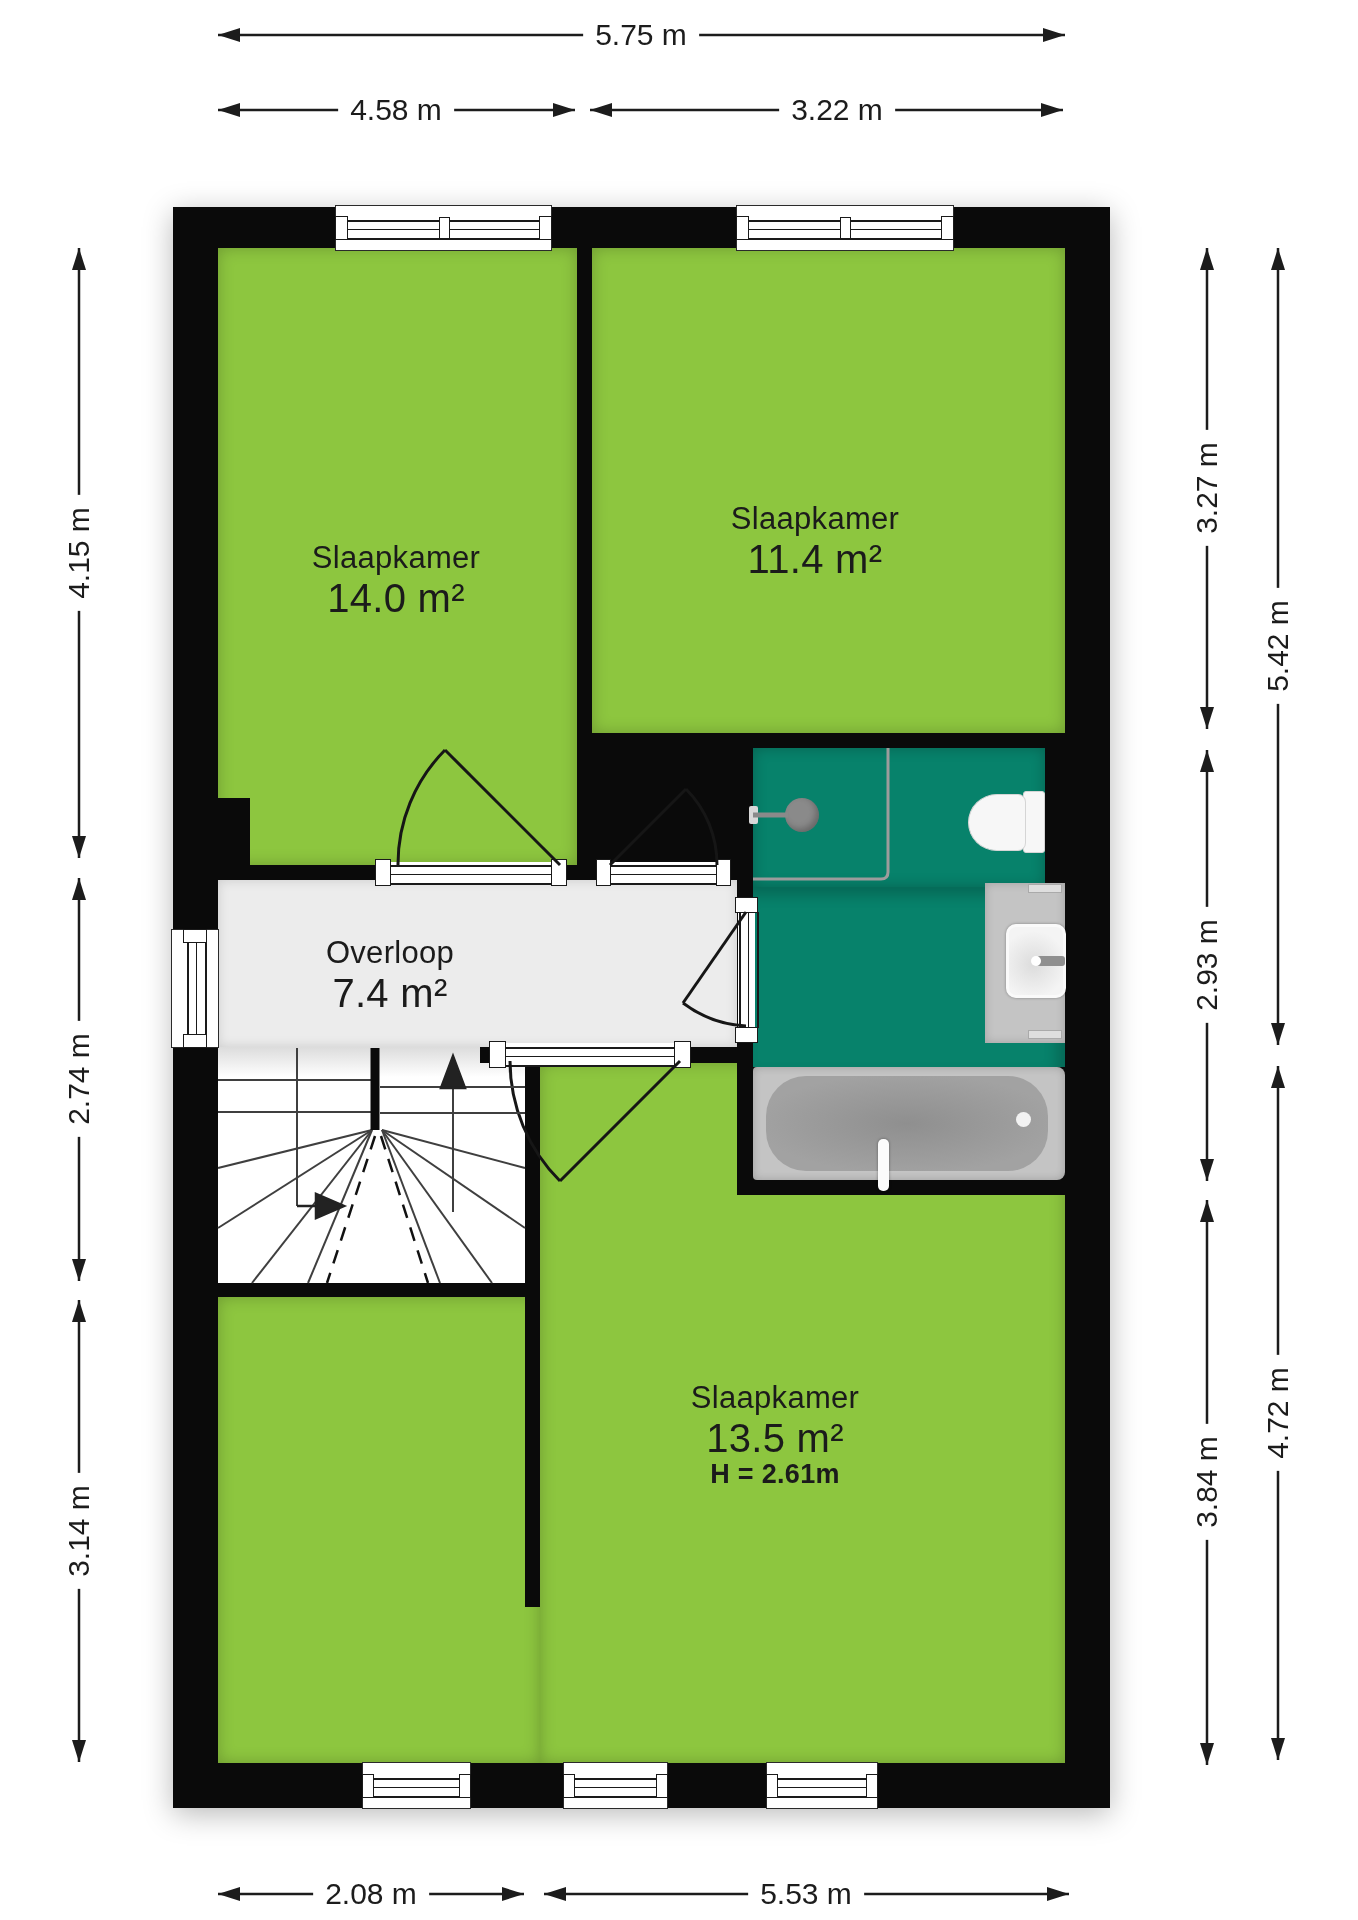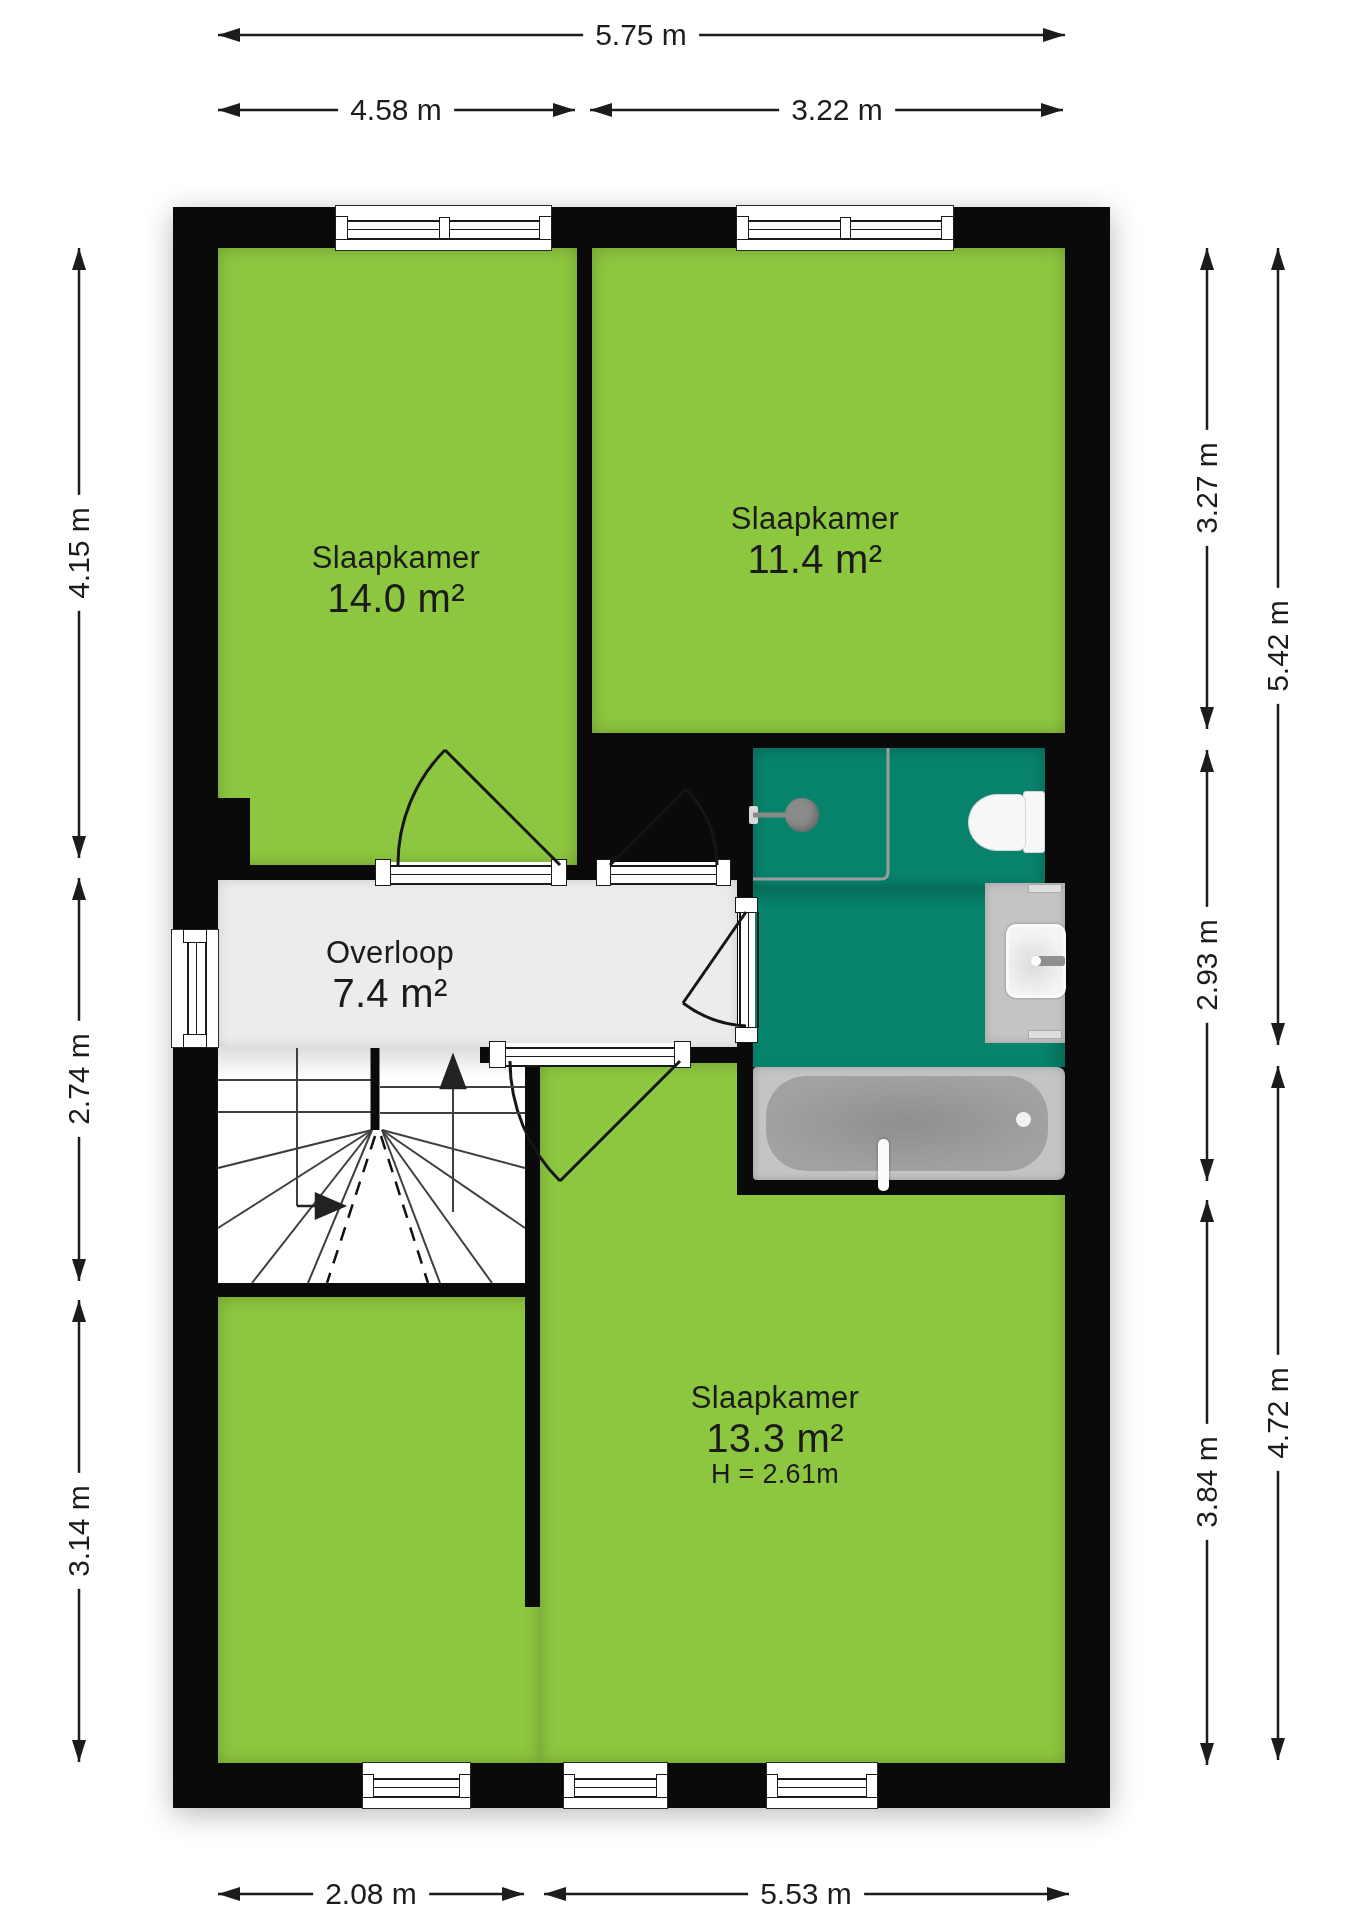--- a/index.html
+++ b/index.html
@@ -24,21 +24,21 @@
           border-left:2px solid #1a1a1a;border-right:2px solid #1a1a1a;}
   .band-v:before{content:"";position:absolute;top:0;bottom:0;left:50%;margin-left:-1px;border-left:1.5px solid #1a1a1a;}
   .band-v.full{top:0;bottom:0;}
   .jamb{position:absolute;background:#fff;border:1.5px solid #1a1a1a;box-sizing:border-box;}
   
   .fixture-white{background:#f7f7f7;border:1px solid #d5d5d5;}
   
   .room-label{position:absolute;transform:translate(-50%,-50%);text-align:center;
               font-size:31px;line-height:40px;letter-spacing:.3px;color:#1b1b1b;white-space:nowrap;}
   .room-label .area{font-size:40px;}
-  .room-label .hline{font-size:27px;line-height:32px;}
+  .room-label .hline{font-size:27px;line-height:32px;font-weight:bold;}
   .dim{position:absolute;transform:translate(-50%,-50%);background:#ffffff;padding:1px 12px;
        font-size:30px;color:#1c1c1c;white-space:nowrap;}
   .dim.rot{transform:translate(-50%,-50%) rotate(-90deg);}
   svg.overlay{position:absolute;left:0;top:0;pointer-events:none;}
 </style>
 </head>
 <body>
 
 <div class="stage">
 
@@ -205,21 +205,21 @@
   <div class="room-label" style="left:815px;top:539px;">
     <div>Slaapkamer</div>
     <div class="area">11.4 m²</div>
   </div>
   <div class="room-label" style="left:390px;top:973px;">
     <div>Overloop</div>
     <div class="area">7.4 m²</div>
   </div>
   <div class="room-label" style="left:775px;top:1434px;">
     <div>Slaapkamer</div>
-    <div class="area">13.3 m²</div>
+    <div class="area">13.5 m²</div>
     <div class="hline">H = 2.61m</div>
   </div>
 
   <div class="dim" style="left:641px;top:35px;text-align:center;">5.75 m</div>
   <div class="dim" style="left:396px;top:110px;">4.58 m</div>
   <div class="dim" style="left:837px;top:110px;">3.22 m</div>
   <div class="dim" style="left:371px;top:1894px;">2.08 m</div>
   <div class="dim" style="left:806px;top:1894px;">5.53 m</div>
   <div class="dim rot" style="left:79px;top:553px;">4.15 m</div>
   <div class="dim rot" style="left:79px;top:1079px;">2.74 m</div>

